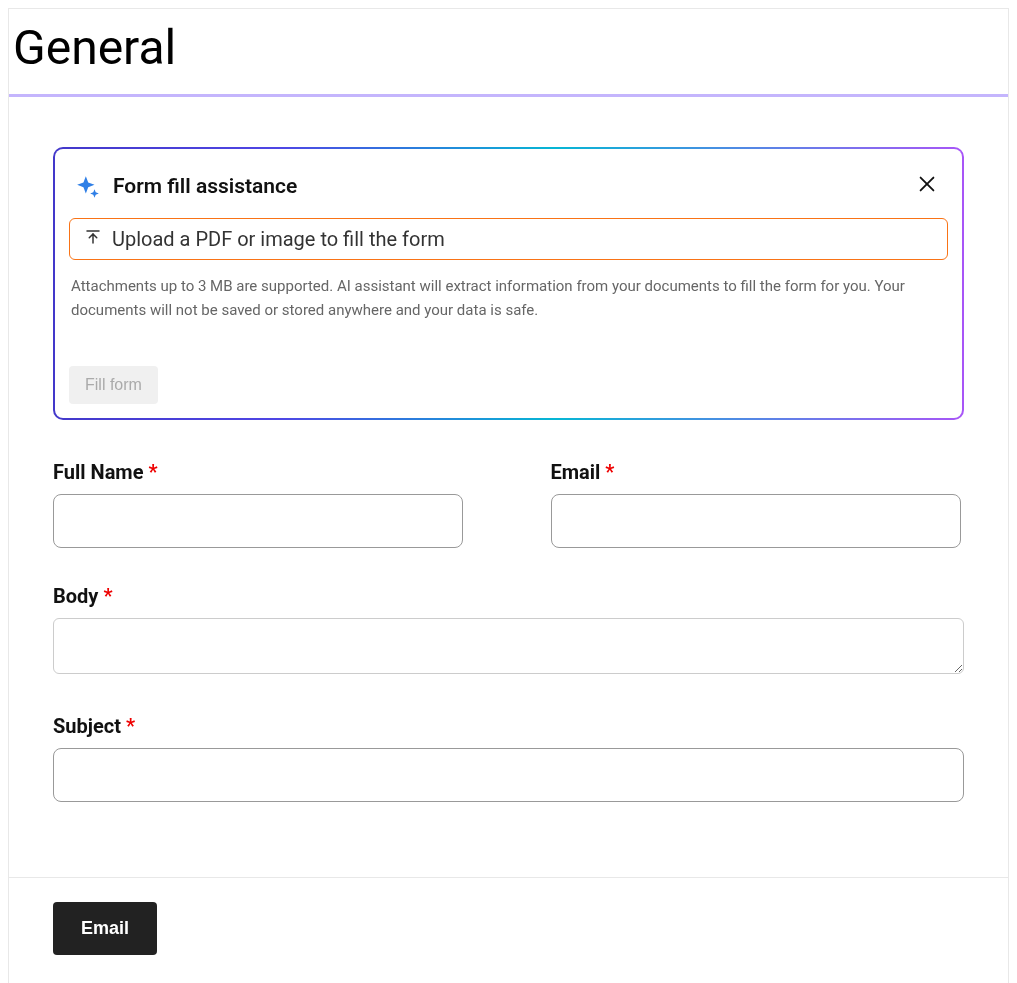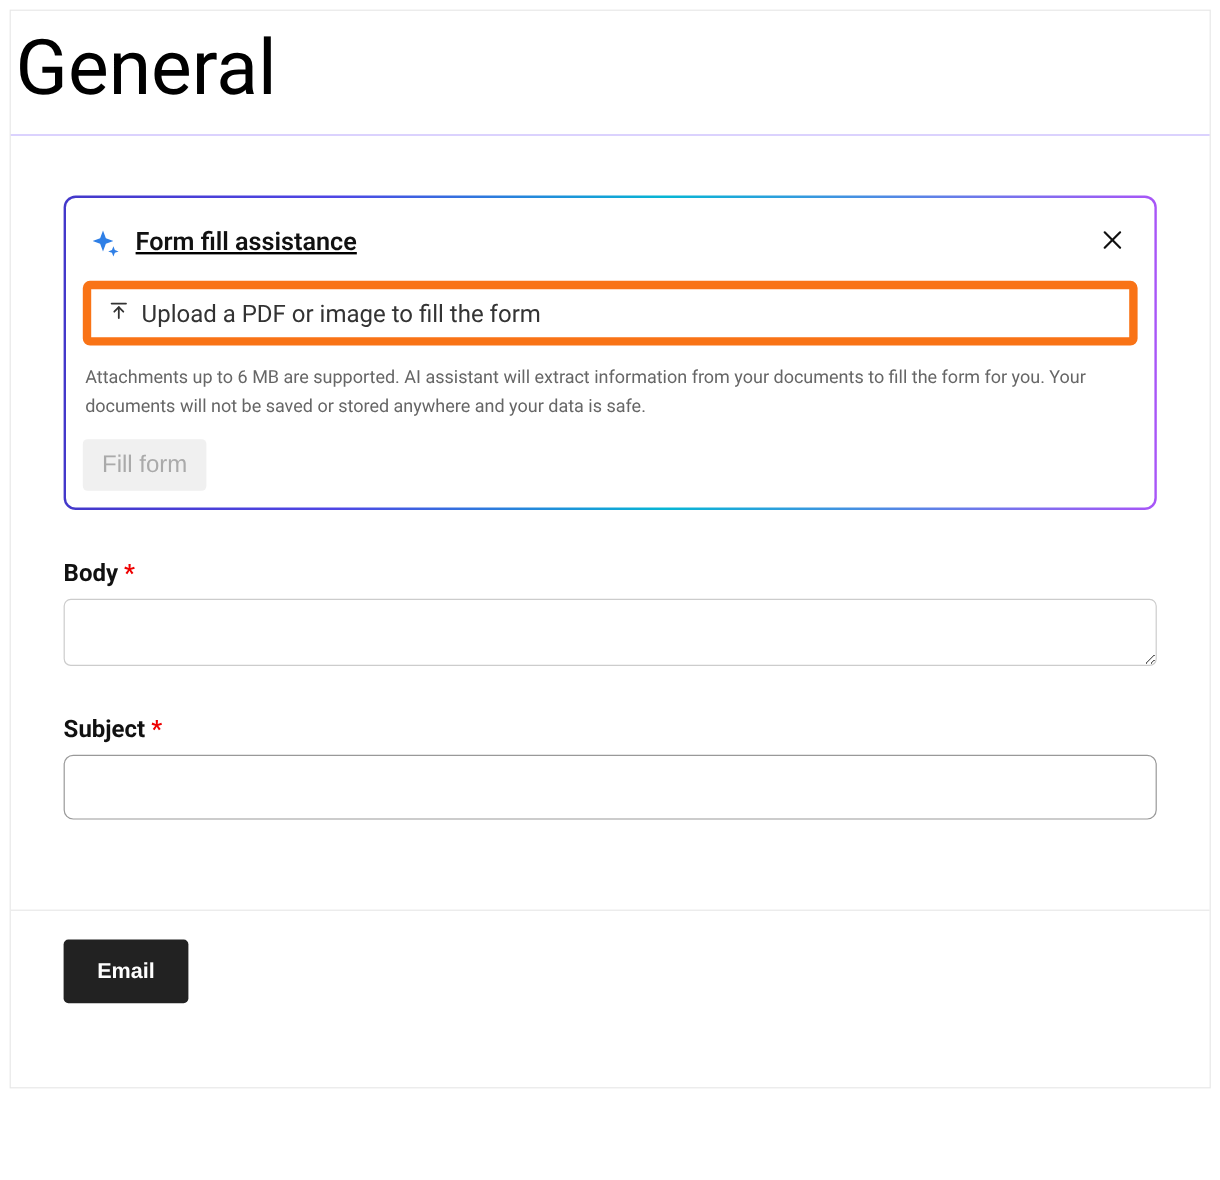--- a/index.html
+++ b/index.html
@@ -10,25 +10,25 @@
     body {
       font-family: -apple-system, BlinkMacSystemFont, "Segoe UI", Roboto, Helvetica, Arial, sans-serif;
       background: #fff;
       padding: 8px;
     }
     .outer-container {
       border: 1px solid #e8e8e8;
       width: 100%;
     }
     .page-title {
-      font-size: 64px;
+      font-size: 48px;
       font-weight: 400;
       padding: 10px 4px 18px 4px;
       color: #000;
-      border-bottom: 1px solid #c4b5fd;
+      border-bottom: 3px solid #c4b5fd;
     }
     .inner-content {
       padding: 50px 44px 40px 44px;
     }
     .assistance-panel {
       position: relative;
       border-radius: 10px;
       padding: 2px;
       background: linear-gradient(90deg, #4338ca 0%, #4f46e5 25%, #06b6d4 55%, #a855f7 100%);
       margin-bottom: 40px;
@@ -42,21 +42,20 @@
       display: flex;
       align-items: center;
       justify-content: space-between;
       margin-bottom: 16px;
       padding: 0 6px;
     }
     .assistance-header-left {
       display: flex;
       align-items: center;
       gap: 14px;
-      text-decoration: underline;
     }
     .sparkle-icon {
       width: 24px;
       height: 24px;
       position: relative;
       flex-shrink: 0;
     }
     .assistance-title {
       font-size: 21px;
       font-weight: 600;
@@ -65,21 +64,21 @@
     .close-btn {
       background: none;
       border: none;
       cursor: pointer;
       padding: 4px;
       display: flex;
       align-items: center;
       justify-content: center;
     }
     .upload-box {
-      border: 7px solid #f97316;
+      border: 1px solid #f97316;
       border-radius: 6px;
       padding: 8px 14px;
       display: flex;
       align-items: center;
       gap: 10px;
       margin-bottom: 14px;
       cursor: pointer;
     }
     .upload-text {
       font-size: 20px;
@@ -90,23 +89,24 @@
       color: #666;
       line-height: 1.6;
       margin-bottom: 16px;
       padding: 0 2px;
     }
     .fill-form-btn {
       background: #f0f0f0;
       border: none;
       border-radius: 4px;
       padding: 10px 16px;
-      font-size: 20px;
+      font-size: 16px;
       color: #aaa;
       cursor: not-allowed;
+      margin-top: 28px;
     }
     .form-row {
       display: flex;
       gap: 84px;
       margin-bottom: 36px;
     }
     .form-field {
       flex: 1;
     }
     .form-field-full {
@@ -200,26 +200,42 @@
           <span>
             <svg viewBox="0 0 24 24" width="18" height="18" stroke="#333" stroke-width="2" fill="none" stroke-linecap="round" stroke-linejoin="round">
               <line x1="4" y1="4" x2="20" y2="4"></line>
               <line x1="12" y1="20" x2="12" y2="8"></line>
               <polyline points="7,13 12,8 17,13"></polyline>
             </svg>
           </span>
           <span class="upload-text">Upload a PDF or image to fill the form</span>
         </div>
 
-        <div class="assistance-help">Attachments up to 6 MB are supported. AI assistant will extract information from your documents to fill the form for you. Your documents will not be saved or stored anywhere and your data is safe.</div>
+        <div class="assistance-help">Attachments up to 3 MB are supported. AI assistant will extract information from your documents to fill the form for you. Your documents will not be saved or stored anywhere and your data is safe.</div>
 
         <button class="fill-form-btn" disabled="">Fill form</button>
       </div>
     </div>
 
+    <div class="form-row">
+      <div class="form-field">
+        <label class="field-label">
+          <span>Full Name</span>
+          <span class="required-star">*</span>
+        </label>
+        <input type="text" class="text-input text-input-sm" value="" style="">
+      </div>
+      <div class="form-field">
+        <label class="field-label">
+          <span>Email</span>
+          <span class="required-star">*</span>
+        </label>
+        <input type="text" class="text-input text-input-sm" value="" style="">
+      </div>
+    </div>
 
     <div class="form-field-full">
       <label class="field-label">
         <span>Body</span>
         <span class="required-star">*</span>
       </label>
       <textarea class="textarea-input" value="" style=""></textarea>
     </div>
 
     <div class="form-field-full">

